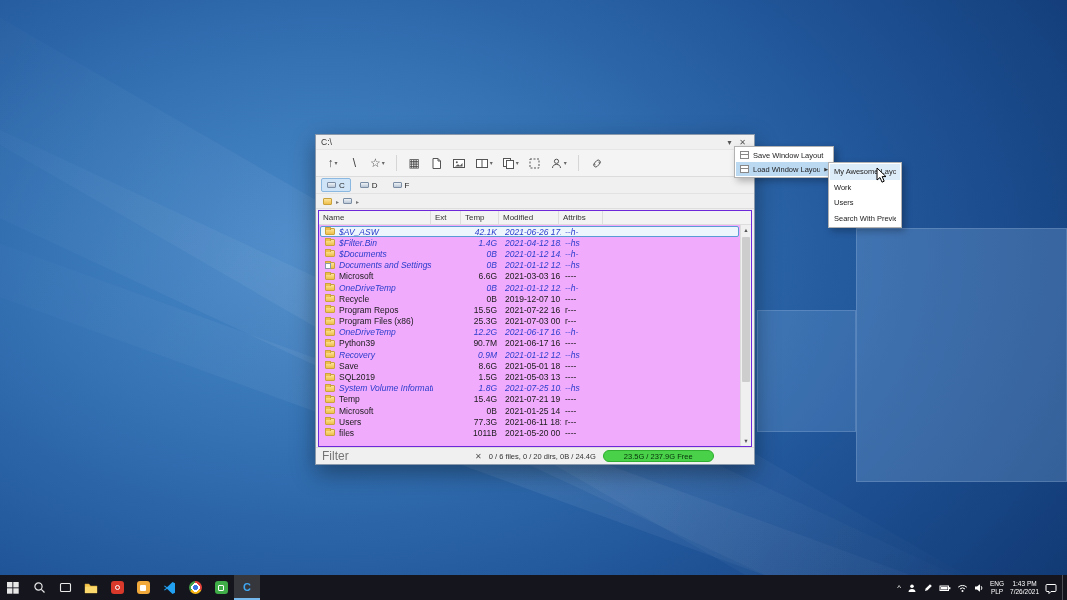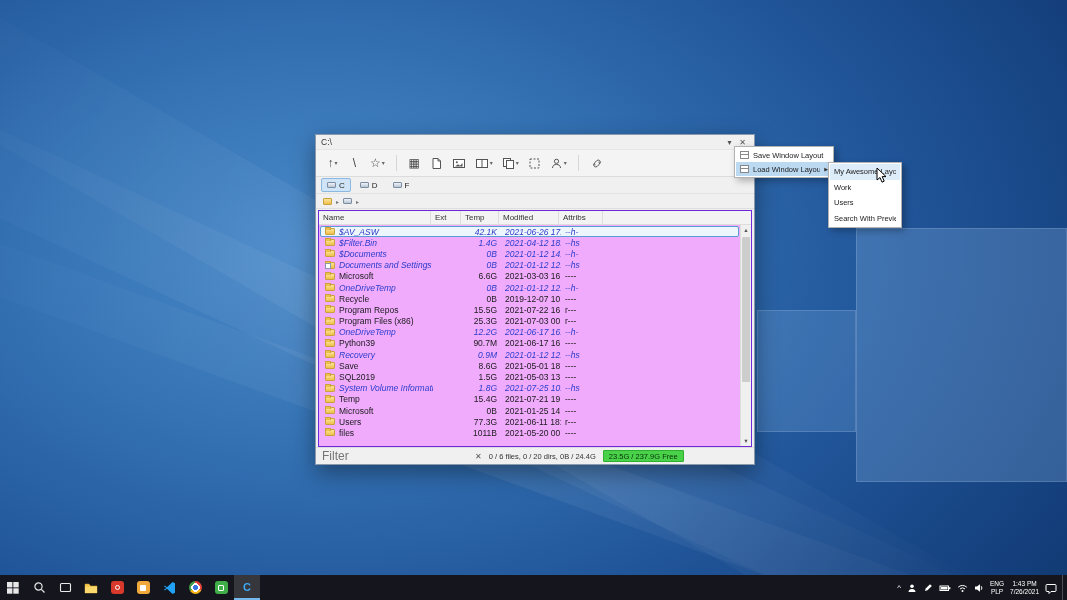--- a/index.html
+++ b/index.html
@@ -51,21 +51,21 @@
 .row.link .fold::after{content:"";position:absolute;left:-1px;bottom:-1px;width:4px;height:4px;background:#fff;border:1px solid #8899aa}
 .vscroll{width:11px;background:#f0f0f0;border-left:1px solid #ddd;display:flex;flex-direction:column;align-items:center;font-size:5.5px;color:#555;flex:0 0 auto}
 .sarr{height:10px;width:100%;display:flex;align-items:center;justify-content:center}
 .strack{flex:1;width:100%;position:relative}
 .sthumb{position:absolute;left:1px;right:1px;top:2px;height:72%;background:#cdcdcd;border-radius:1px}
 
 .filterbar{height:17px;display:flex;align-items:center;gap:7px;padding:0 6px;background:#f0f0f0;border-top:1px solid #ddd;font-size:7.5px;color:#444;flex:0 0 auto}
 .filter-input{width:146px;border:none;background:transparent;font-size:12px;color:#555;font-family:inherit;outline:none}
 .fclear{color:#555;font-size:8px}
 .status{white-space:nowrap;color:#333}
-.badge{background:#49d149;border:1px solid #2fae2f;padding:0 5px;height:12px;display:flex;align-items:center;color:#07300a;border-radius:1px;white-space:nowrap}
+.badge{background:#49d149;border:1px solid #2fae2f;padding:0 20px;height:12px;display:flex;align-items:center;color:#07300a;border-radius:6px;white-space:nowrap}
 
 
 .menu{position:absolute;background:#fff;border:1px solid #b2b2b2;box-shadow:3px 3px 7px rgba(0,0,0,.28);padding:1px;z-index:50}
 #layout-menu{left:734px;top:146px;width:100px}
 #layout-submenu{left:828px;top:162px;width:74px}
 .mitem{height:14px;display:flex;align-items:center;gap:4px;padding:0 4px;font-size:7.5px;color:#222;white-space:nowrap}
 .mitem.hl{background:#bcd9f2}
 #layout-submenu .mitem{height:15.5px}
 #layout-submenu .mitem.hl{background:#ddecf9}
 .micon{width:9px;height:8px;border:1px solid #888;background:#fff;position:relative;flex:0 0 auto}

